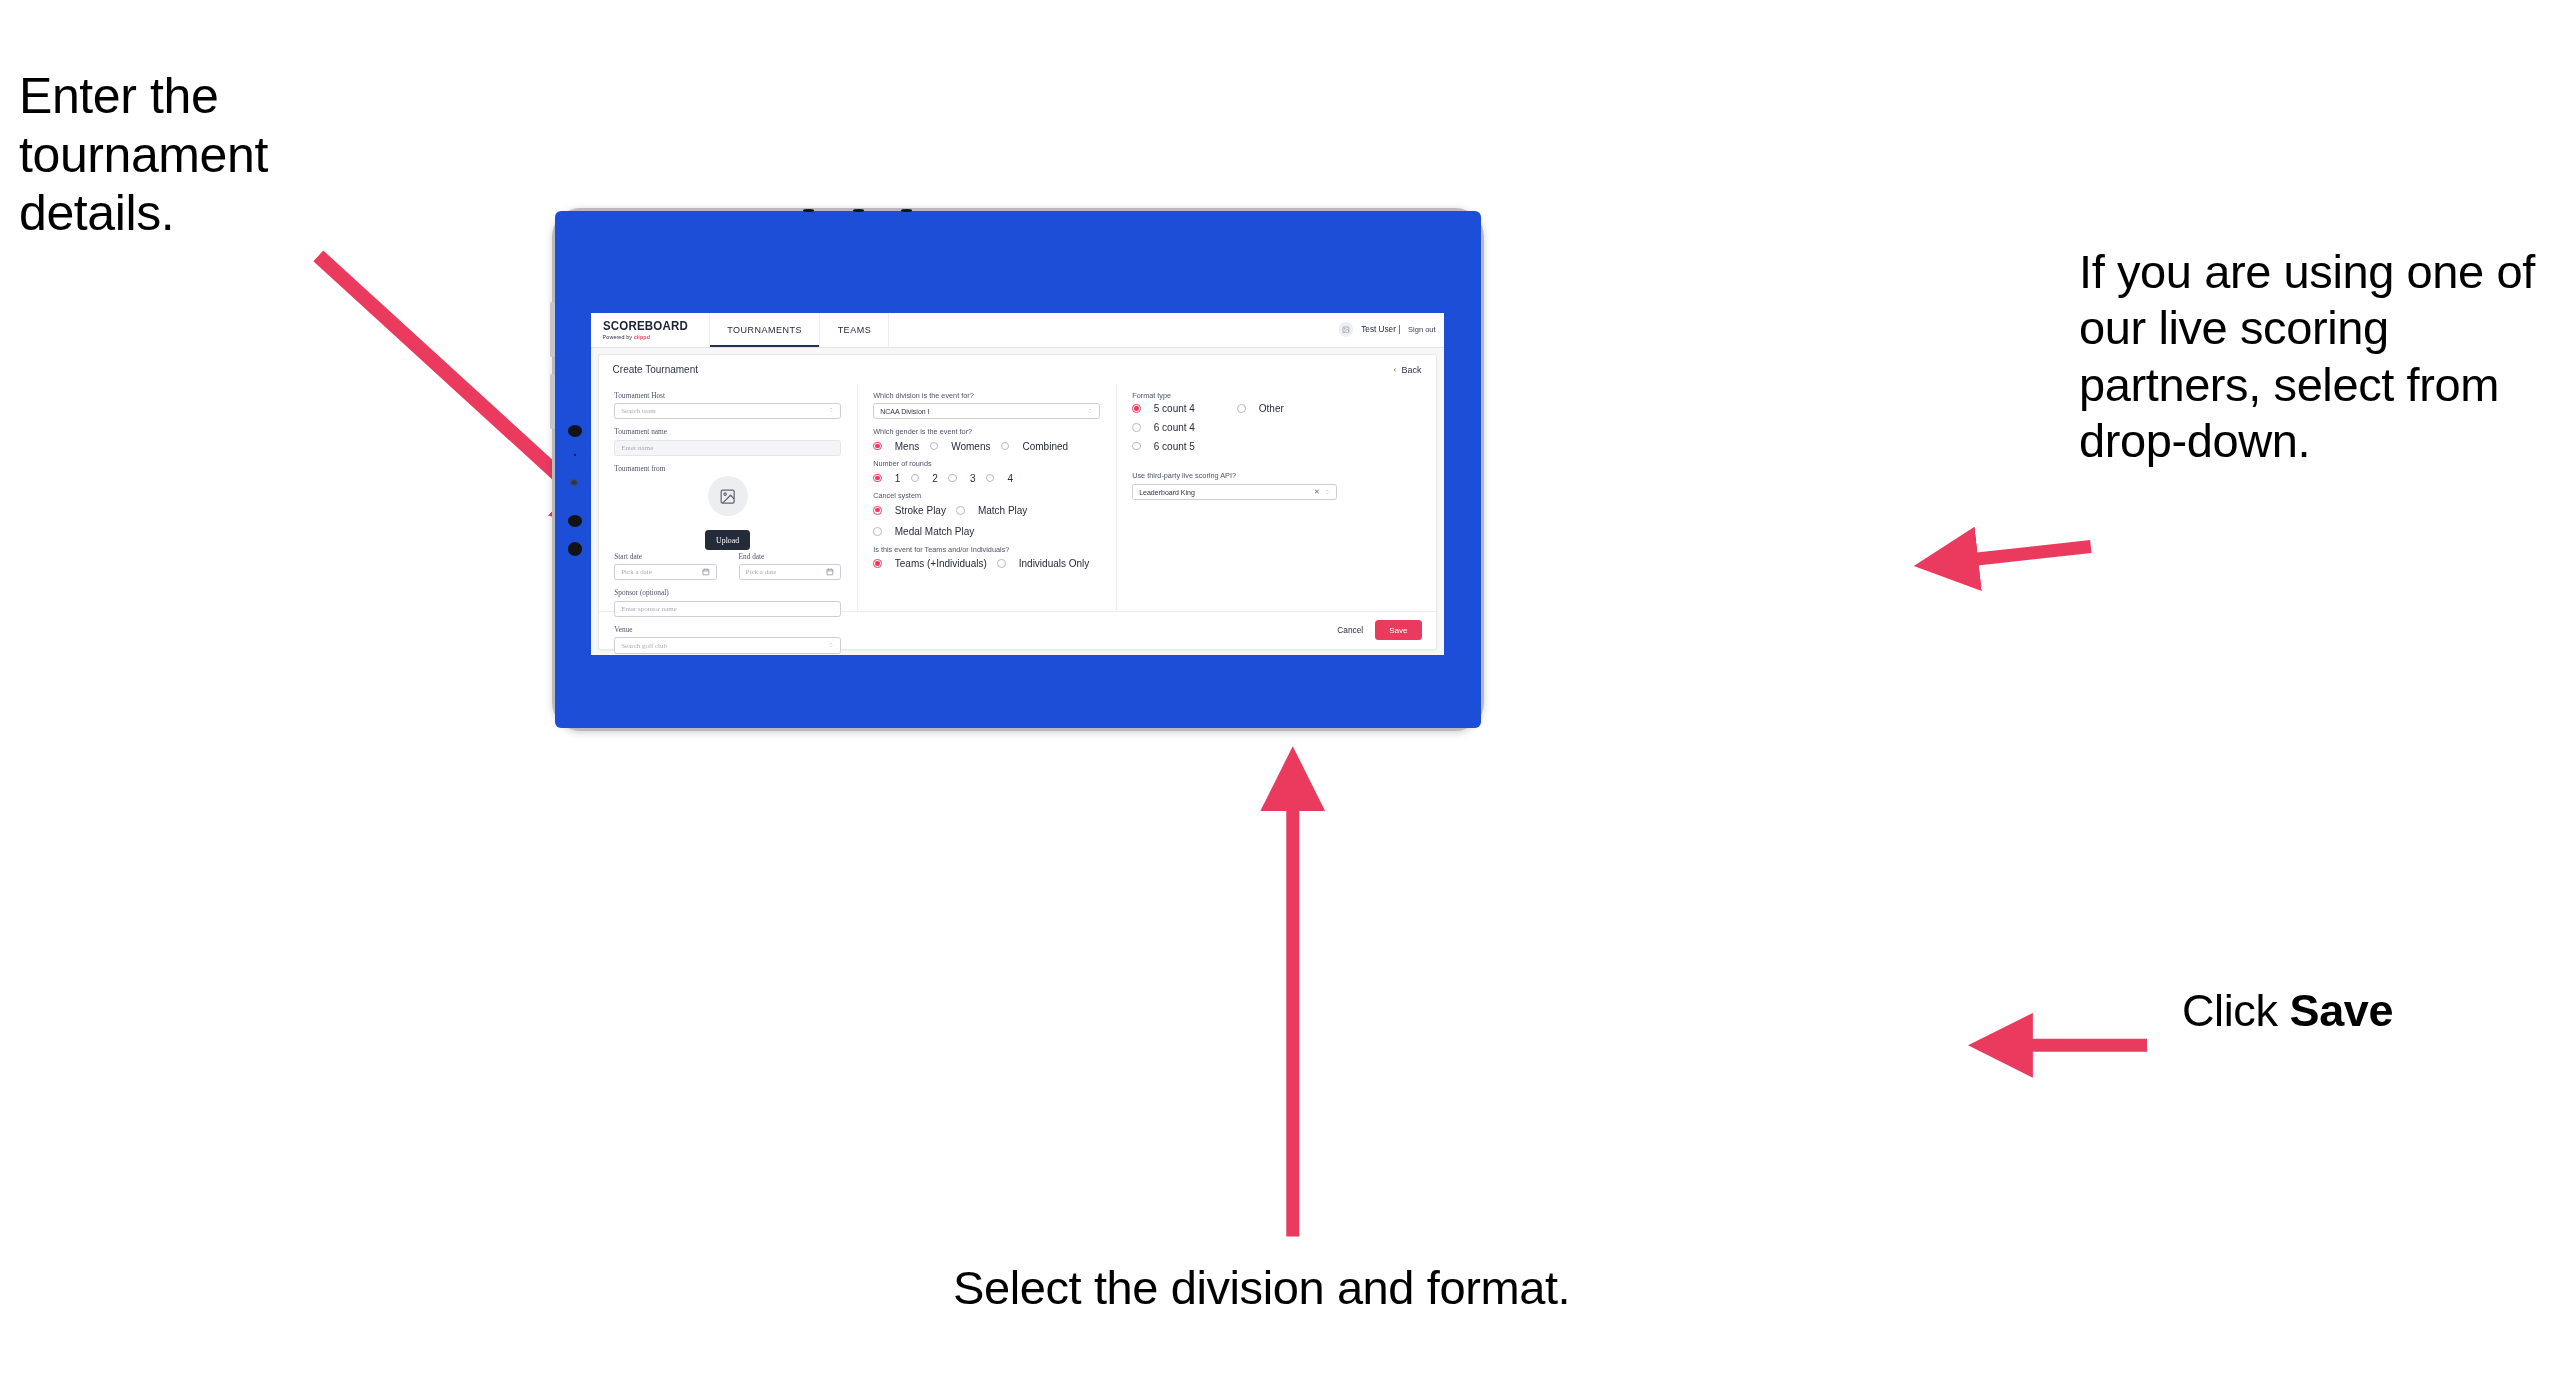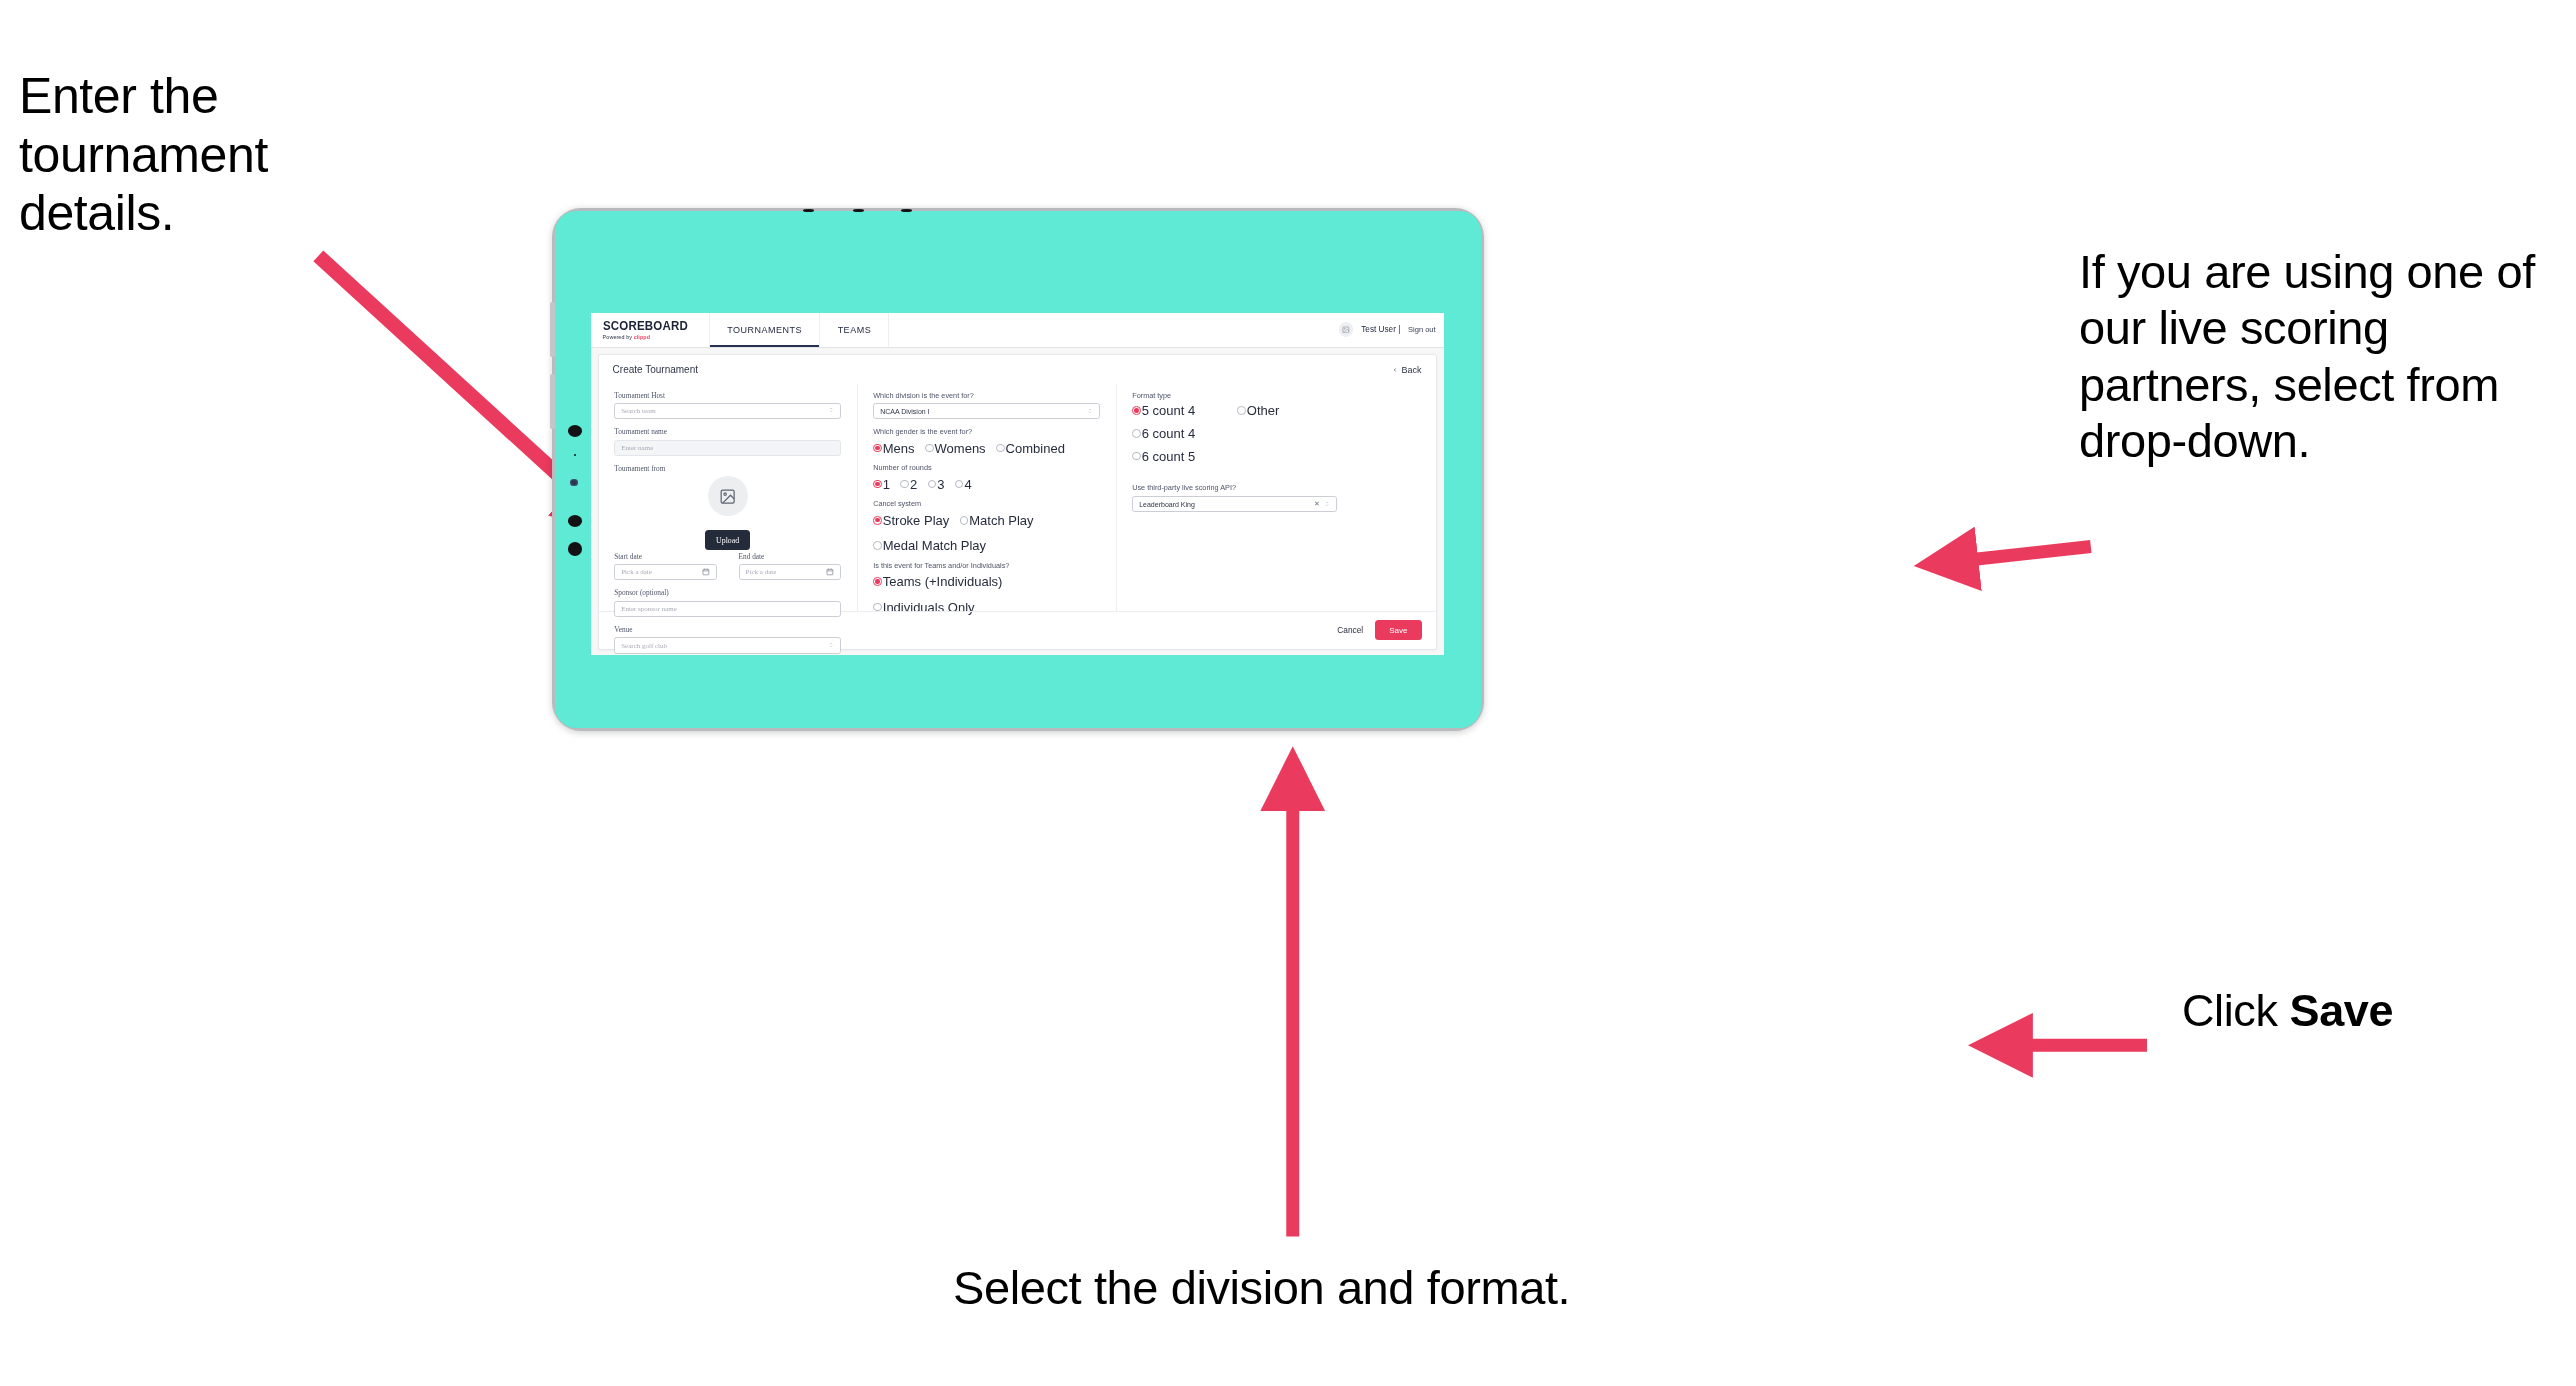--- a/index.html
+++ b/index.html
@@ -33,22 +33,22 @@
     position: absolute;
     left: 552px; top: 208px;
     width: 932px; height: 523px;
     background: #b9babd;
     border-radius: 29px;
     padding: 2.6px;
     box-shadow: 0 1.7px 7px rgba(0,0,0,0.18);
   }
   #tablet-inner {
     width: 100%; height: 100%;
-    background: #5eead4;
-    border-radius: 21px;
+    background: #1d4ed8;
+    border-radius: 6px;
     position: relative;
   }
   .bezel-dot { position:absolute; background:#131315; border-radius:50%; }
   .cam-lens  { position:absolute; background:#2a3550; border-radius:50%;
                box-shadow: 0 0 1.7px 0.9px rgba(120,140,190,.35) inset; }
   .side-btn  { position:absolute; background:#c4c5c8; border-radius:1.7px; }
 
   
   #screen {
     position:absolute;
@@ -136,21 +136,21 @@
     display:flex; align-items:center; justify-content:center; color:#5f6572;
   }
   .upload-btn{
     background:#242b3b; color:#fff; font-size:7.8px; border-radius:3.5px;
     padding: 5.2px 11.2px; cursor:pointer;
   }
 
   
   .q-label { font-size:7.3px; color:#4e5468; margin: 7.8px 0 4.3px 0; }
   .radio-row { display:flex; align-items:center; gap:10.4px; flex-wrap:wrap; }
-  .radio { display:flex; align-items:center; gap:1px; cursor:pointer; font-size:13px; color:#262c3c; }
+  .radio { display:flex; align-items:center; gap:13px; cursor:pointer; font-size:10px; color:#262c3c; }
   .dot { width:8.6px; height:8.6px; border-radius:50%; border:1px solid #b6b9c2; background:#fff;
          display:flex; align-items:center; justify-content:center; flex:0 0 auto; }
   .dot.on { border-color:#ea3a5e; }
   .dot.on::after{ content:""; width:4.5px; height:4.5px; border-radius:50%; background:#ea3a5e; display:block; }
 
   .fmt-grid { display:flex; }
   .fmt-col-a { width: 105px; }
   .fmt-col-b { flex:1; }
   .fmt-item { margin-bottom: 7.8px; }
 

